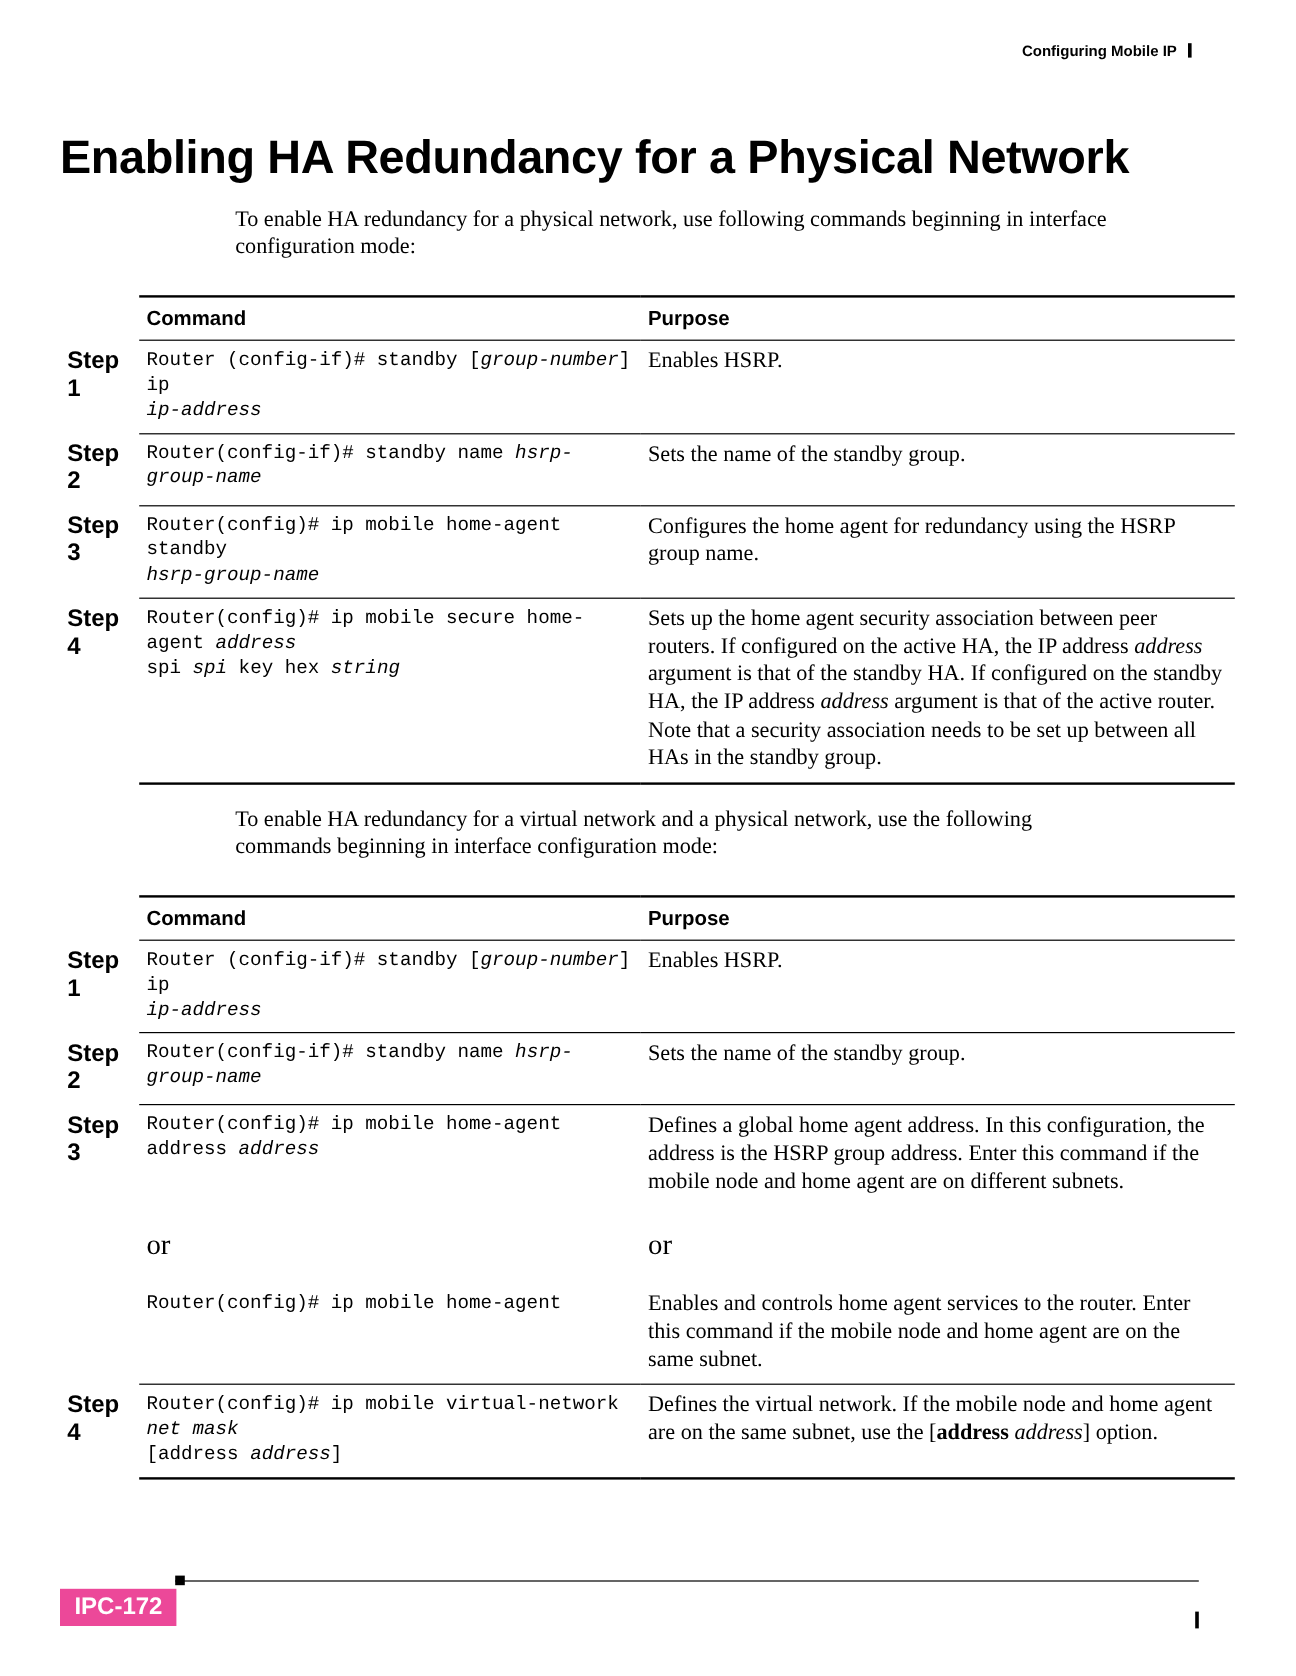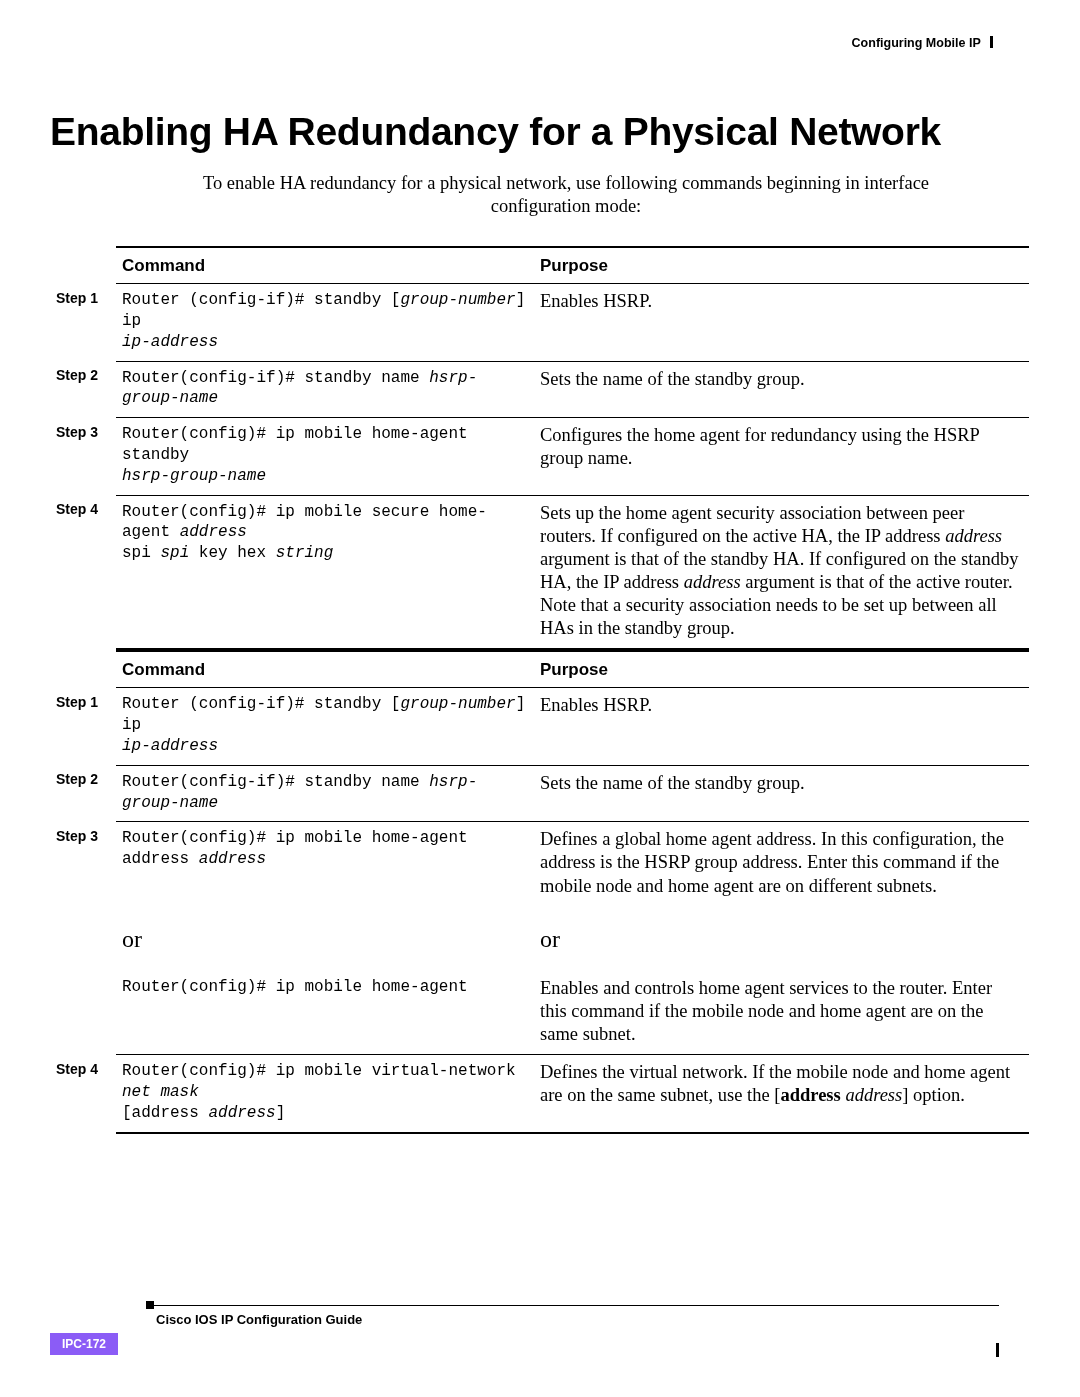--- a/index.html
+++ b/index.html
@@ -57,21 +57,20 @@
     margin: 50px 0 10px 0;
     letter-spacing: -0.3px;
   }
   h2.section-title.first { margin-top: 60px; }
 
   .intro {
     font-size: 18.5px;
     line-height: 1.25;
     margin: 18px 0 28px 146px;
     max-width: 740px;
-    text-align: center;
   }
 
   table.cmd {
     border-collapse: collapse;
     width: 978px;
     margin: 0 auto;
     table-layout: fixed;
     font-size: 18px;
   }
   table.cmd col.step   { width: 66px; }
@@ -100,21 +99,21 @@
     border-bottom: 0.8px solid #000;
   }
   table.cmd tbody tr.last > td.cell {
     border-bottom: 2.5px solid #000;
     margin-left: 44px;
   }
 
   td.step-label {
     font-family: Arial, Helvetica, sans-serif;
     font-weight: 700;
-    font-size: 14px;
+    font-size: 20px;
     padding-top: 6px;
   }
 
   td.command-cell {
     font-family: "Courier New", Courier, monospace;
     font-size: 16px;
     line-height: 1.3;
     word-break: break-word;
   }
   td.command-cell .kw { font-weight: 400; }
@@ -158,25 +157,25 @@
     background: #000;
   }
   .footer .guide {
     font-family: Arial, Helvetica, sans-serif;
     font-weight: 700;
     font-size: 13px;
     margin: 6px 0 0 106px;
   }
   .footer .pagebox {
     display: inline-block;
-    background: #8b5cf6;
+    background: #ec4899;
     color: #fff;
     font-family: Arial, Helvetica, sans-serif;
     font-weight: 700;
-    font-size: 12px;
+    font-size: 20px;
     padding: 4px 12px;
     margin-top: 6px;
   }
   .footer .rt-bar {
     position: absolute;
     right: 0;
     bottom: -2px;
     width: 3px;
     height: 14px;
     background: #000;
@@ -238,20 +237,21 @@
           <span>Router(config)# </span><span class="kw">ip mobile secure home-agent</span> <span class="arg">address</span><br>
           <span class="kw">spi</span> <span class="arg">spi</span> <span class="kw">key hex</span> <span class="arg">string</span>
         </td>
         <td class="cell purpose-cell">
           <span>Sets up the home agent security association between peer routers. If configured on the active HA, the IP address </span><span class="ital">address</span><span> argument is that of the standby HA. If configured on the standby HA, the IP address </span><span class="ital">address</span><span> argument is that of the active router. Note that a security association needs to be set up between all HAs in the standby group.</span>
         </td>
       </tr>
     </tbody>
   </table>
 
+  <p class="intro">To enable HA redundancy for a virtual network and a physical network, use the following commands beginning in interface configuration mode:</p>
 
   <table class="cmd">
     <colgroup>
         <col class="step">
         <col class="command">
         <col class="purpose">
       </colgroup>
     <thead>
       <tr>
         <th class="step-head"></th>
@@ -308,18 +308,17 @@
           <span>Defines the virtual network. If the mobile node and home agent are on the same subnet, use the [</span><span class="bold">address </span><span class="ital">address</span><span>] option.</span>
         </td>
       </tr>
     </tbody>
   </table>
 
   <div class="footer">
     <div class="rule">
       <span class="tick"></span>
     </div>
-    <div class="guide">Cisco IOS IP Configuration Guide</div>
     <span class="pagebox">IPC-172</span>
     <span class="rt-bar"></span>
   </div>
 
 </div>
 
 </body></html>

